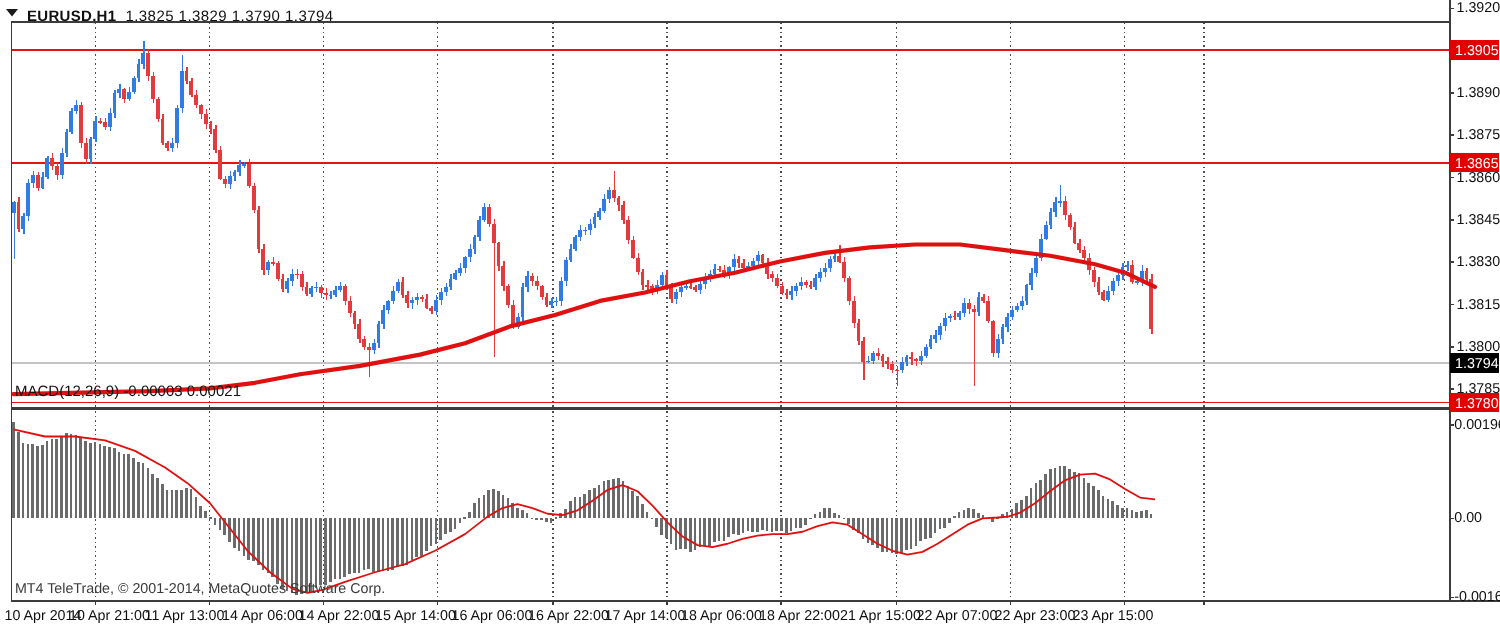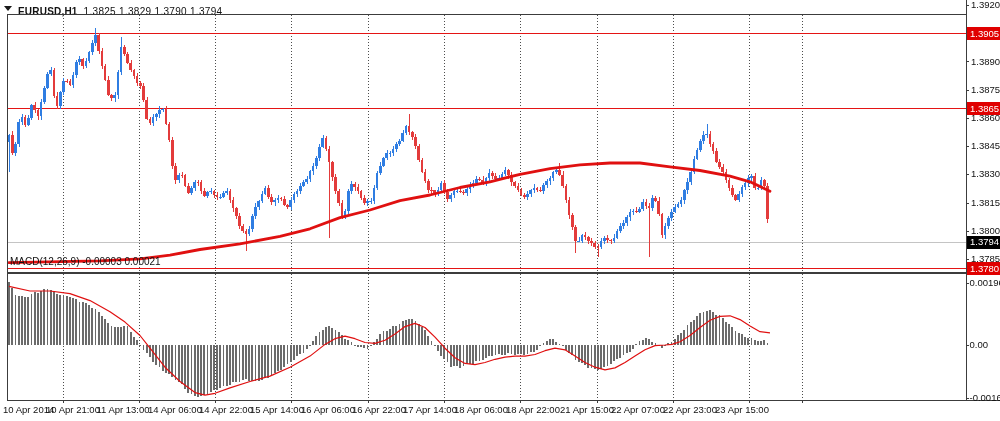--- a/index.html
+++ b/index.html
@@ -853,13 +853,14 @@
         <text x="638" y="413" font-size="9.5" fill="#111111" text-anchor="middle">22 Apr 07:00</text>
         <text x="690" y="413" font-size="9.5" fill="#111111" text-anchor="middle">22 Apr 23:00</text>
         <text x="742" y="413" font-size="9.5" fill="#111111" text-anchor="middle">23 Apr 15:00</text>
       </g>
     </svg>
 
   <div class="macdlabel">
     <span>MACD(12,26,9)</span>
     <span>-0.00003 0.00021</span>
   </div>
+  <div class="copyright">MT4 TeleTrade, © 2001-2014, MetaQuotes Software Corp.</div>
 </div>
 
 </body></html>

